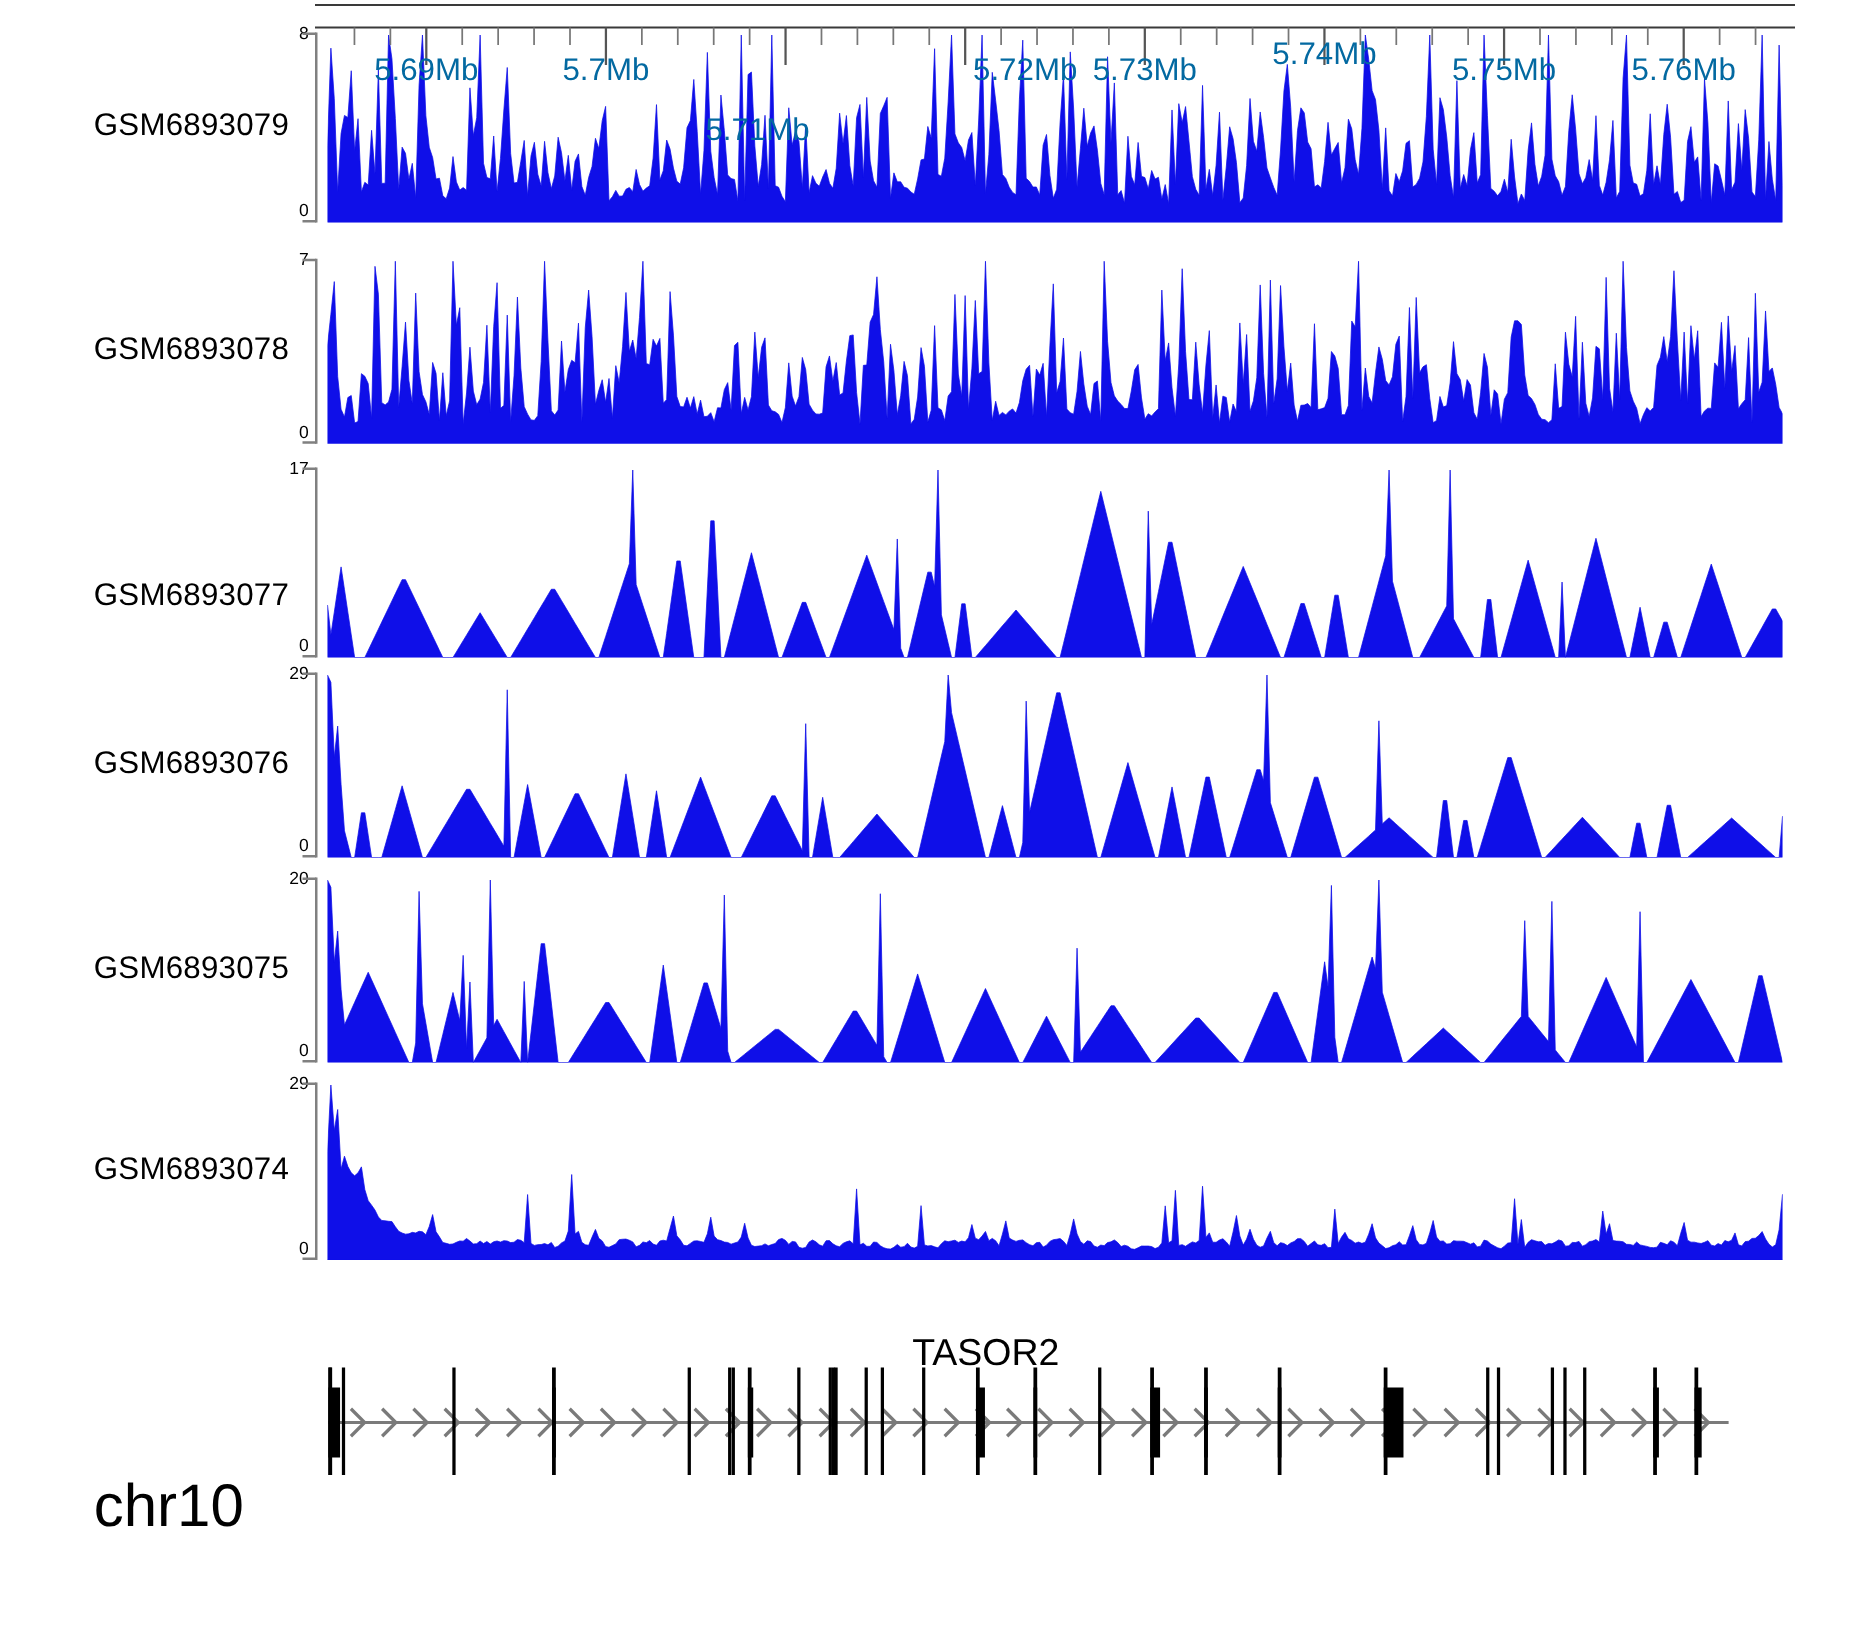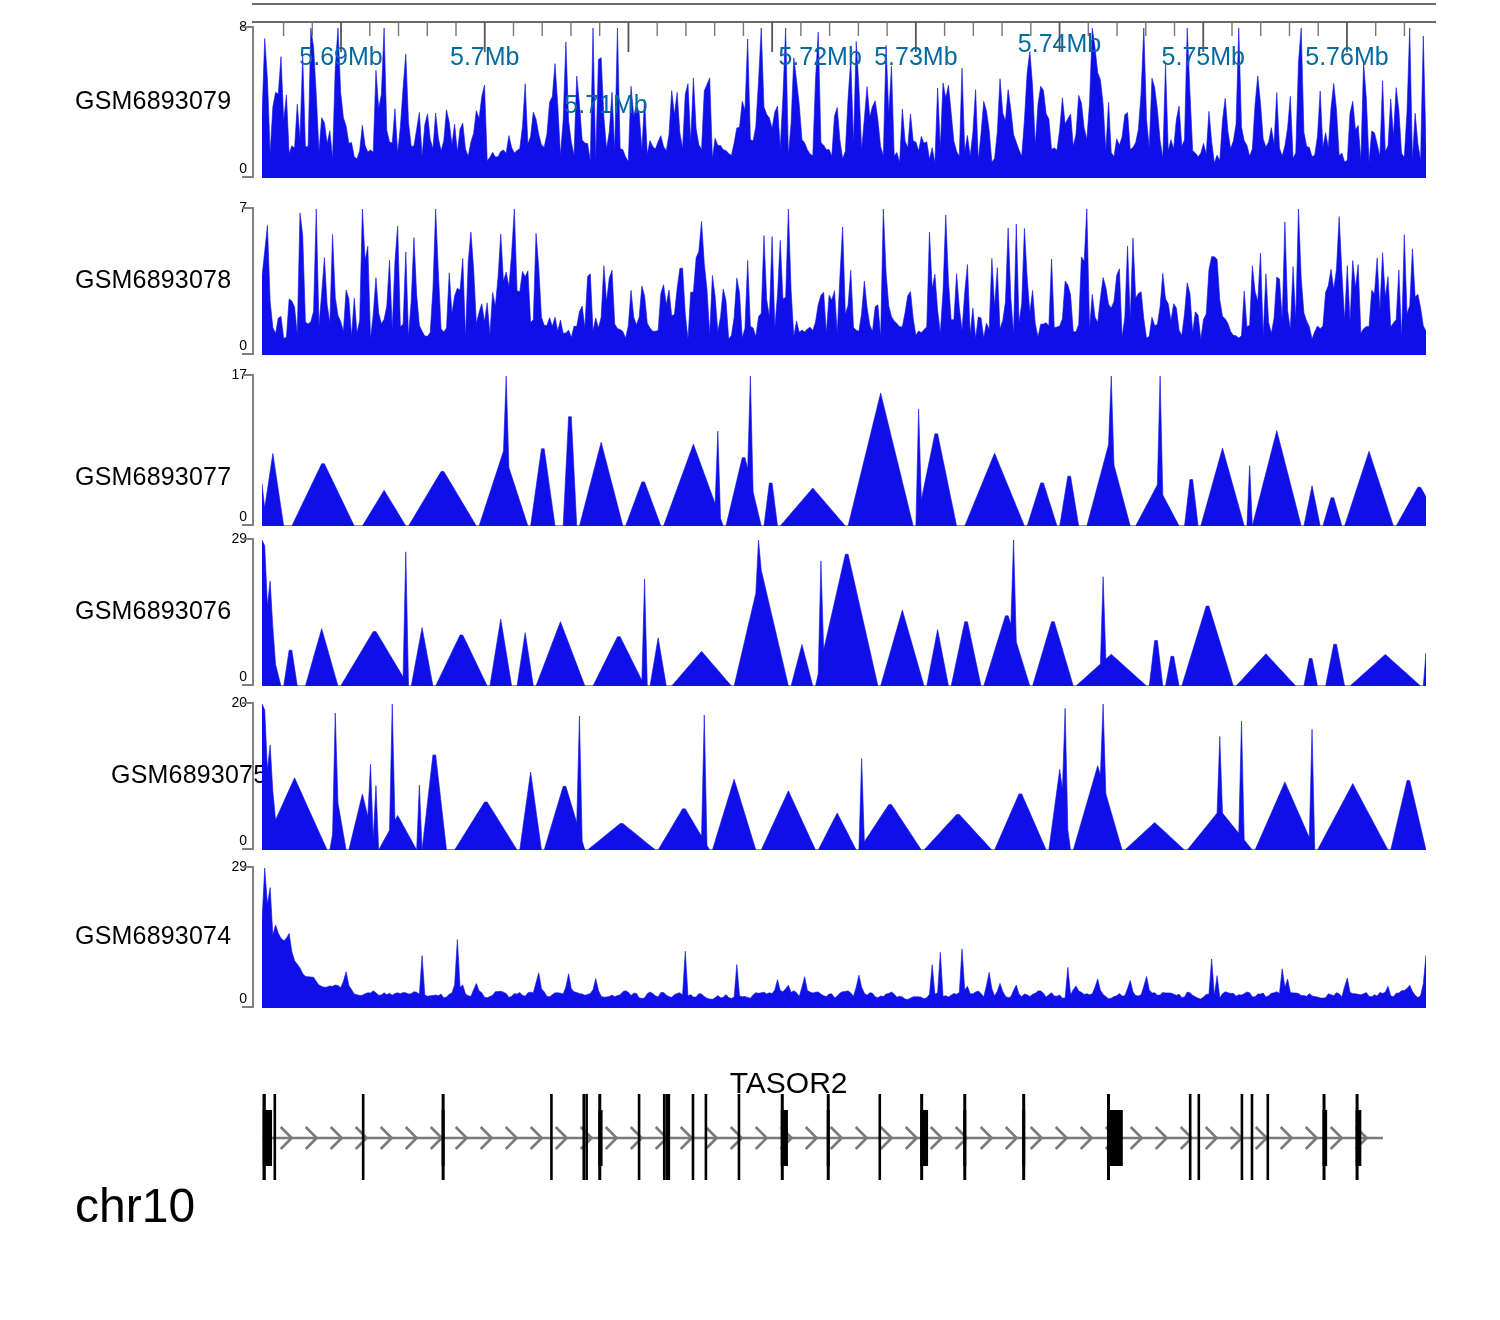--- a/index.html
+++ b/index.html
@@ -71,21 +71,21 @@
         <div class="axis-max" style="left: 215px; top: -8px; width: 32px;">29</div>
         <div class="axis-min" style="left: 215px; top: 130px; width: 32px;">0</div>
         <div class="axis-line axis-vert" style="left: 252px; top: 0px; height: 148px;"></div>
         <div class="axis-line axis-tick" style="left: 242px; top: 0px;"></div>
         <div class="axis-line axis-tick" style="left: 242px; top: 146px;"></div>
         <svg class="plot-svg" width="1164" height="148" style="left: 262px; top: 0px;">
           <path d="M0,148 L0.00,2.00 L2.71,7.84 L5.43,67.70 L8.14,42.88 L10.85,89.60 L13.57,126.59 L16.28,137.29 L18.99,148.00 L21.71,148.00 L24.42,130.12 L27.13,112.25 L29.85,112.25 L32.56,130.12 L35.27,148.00 L37.99,148.00 L40.70,148.00 L43.41,148.00 L46.13,138.44 L48.84,128.88 L51.55,119.33 L54.27,109.77 L56.98,100.21 L59.69,90.65 L62.41,100.21 L65.12,109.77 L67.83,119.33 L70.55,128.88 L73.26,138.44 L75.97,148.00 L78.69,148.00 L81.40,143.45 L84.11,138.91 L86.83,134.36 L89.54,129.81 L92.25,125.27 L94.97,120.72 L97.68,116.17 L100.39,111.63 L103.10,107.08 L105.82,102.54 L108.53,97.99 L111.24,93.44 L113.96,93.44 L116.67,97.99 L119.38,102.54 L122.10,107.08 L124.81,111.63 L127.52,116.17 L130.24,120.72 L132.95,125.27 L135.66,129.81 L138.38,134.36 L141.09,138.91 L143.80,13.84 L146.52,148.00 L149.23,148.00 L151.94,133.41 L154.66,118.82 L157.37,104.23 L160.08,89.65 L162.80,104.23 L165.51,118.82 L168.22,133.41 L170.94,148.00 L173.65,148.00 L176.36,142.33 L179.08,136.67 L181.79,131.00 L184.50,125.34 L187.22,119.67 L189.93,114.01 L192.64,108.34 L195.36,102.68 L198.07,97.01 L200.78,97.01 L203.50,102.68 L206.21,108.34 L208.92,114.01 L211.64,119.67 L214.35,125.34 L217.06,131.00 L219.78,136.67 L222.49,142.33 L225.20,148.00 L227.92,148.00 L230.63,131.28 L233.34,114.56 L236.06,97.84 L238.77,81.11 L241.48,97.84 L244.20,114.56 L246.91,131.28 L249.62,148.00 L252.34,148.00 L255.05,148.00 L257.76,130.21 L260.48,112.42 L263.19,94.64 L265.90,112.42 L268.62,130.21 L271.33,148.00 L274.04,148.00 L276.76,140.85 L279.47,133.70 L282.18,126.55 L284.90,119.40 L287.61,112.25 L290.32,105.10 L293.03,97.95 L295.75,90.80 L298.46,83.65 L301.17,90.80 L303.89,97.95 L306.60,105.10 L309.31,112.25 L312.03,119.40 L314.74,126.55 L317.45,133.70 L320.17,140.85 L322.88,148.00 L325.59,148.00 L328.31,148.00 L331.02,148.00 L333.73,142.52 L336.45,137.04 L339.16,131.56 L341.87,126.08 L344.59,120.60 L347.30,115.12 L350.01,109.64 L352.73,104.16 L355.44,98.68 L358.15,98.68 L360.87,104.16 L363.58,109.64 L366.29,115.12 L369.01,120.60 L371.72,126.08 L374.43,131.56 L377.15,137.04 L379.86,142.52 L382.57,40.94 L385.29,148.00 L388.00,148.00 L390.71,131.95 L393.43,115.90 L396.14,99.85 L398.85,115.90 L401.57,131.95 L404.28,148.00 L406.99,148.00 L409.71,148.00 L412.42,144.84 L415.13,141.68 L417.85,138.52 L420.56,135.36 L423.27,132.20 L425.99,129.04 L428.70,125.88 L431.41,122.72 L434.13,119.56 L436.84,116.40 L439.55,113.24 L442.27,116.40 L444.98,119.56 L447.69,122.72 L450.41,125.88 L453.12,129.04 L455.83,132.20 L458.55,135.36 L461.26,138.52 L463.97,141.68 L466.69,144.84 L469.40,148.00 L472.11,148.00 L474.83,136.41 L477.54,124.83 L480.25,113.24 L482.97,101.65 L485.68,90.06 L488.39,78.48 L491.10,66.89 L493.82,55.30 L496.53,2.00 L499.24,32.13 L501.96,43.72 L504.67,55.30 L507.38,66.89 L510.10,78.48 L512.81,90.06 L515.52,101.65 L518.24,113.24 L520.95,124.83 L523.66,136.41 L526.38,148.00 L529.09,148.00 L531.80,137.63 L534.52,127.25 L537.23,116.88 L539.94,106.51 L542.66,116.88 L545.37,127.25 L548.08,137.63 L550.80,148.00 L553.51,148.00 L556.22,136.02 L558.94,22.88 L561.65,112.07 L564.36,100.09 L567.08,88.12 L569.79,76.14 L572.50,64.17 L575.22,52.19 L577.93,40.21 L580.64,28.24 L583.36,16.26 L586.07,16.26 L588.78,28.24 L591.50,40.21 L594.21,52.19 L596.92,64.17 L599.64,76.14 L602.35,88.12 L605.06,100.09 L607.78,112.07 L610.49,124.05 L613.20,136.02 L615.92,148.00 L618.63,148.00 L621.34,138.51 L624.06,129.02 L626.77,119.53 L629.48,110.04 L632.20,100.56 L634.91,91.07 L637.62,81.58 L640.34,72.09 L643.05,81.58 L645.76,91.07 L648.48,100.56 L651.19,110.04 L653.90,119.53 L656.62,129.02 L659.33,138.51 L662.04,148.00 L664.76,148.00 L667.47,133.89 L670.18,119.78 L672.90,105.67 L675.61,91.56 L678.32,105.67 L681.03,119.78 L683.75,133.89 L686.46,148.00 L689.17,148.00 L691.89,135.14 L694.60,122.27 L697.31,109.41 L700.03,96.54 L702.74,83.68 L705.45,83.68 L708.17,96.54 L710.88,109.41 L713.59,122.27 L716.31,135.14 L719.02,148.00 L721.73,148.00 L724.45,139.22 L727.16,130.44 L729.87,121.65 L732.59,112.87 L735.30,104.09 L738.01,95.31 L740.73,86.53 L743.44,77.75 L746.15,77.75 L748.87,86.53 L751.58,2.00 L754.29,104.09 L757.01,112.87 L759.72,121.65 L762.43,130.44 L765.15,139.22 L767.86,148.00 L770.57,148.00 L773.29,138.82 L776.00,129.64 L778.71,120.45 L781.43,111.27 L784.14,102.09 L786.85,92.91 L789.57,83.73 L792.28,83.73 L794.99,92.91 L797.71,102.09 L800.42,111.27 L803.13,120.45 L805.85,129.64 L808.56,138.82 L811.27,148.00 L813.99,148.00 L816.70,145.56 L819.41,143.11 L822.13,140.67 L824.84,138.23 L827.55,135.78 L830.27,133.34 L832.98,130.90 L835.69,128.45 L838.41,126.01 L841.12,38.66 L843.83,121.12 L846.55,118.68 L849.26,116.24 L851.97,118.68 L854.69,121.12 L857.40,123.57 L860.11,126.01 L862.83,128.45 L865.54,130.90 L868.25,133.34 L870.97,135.78 L873.68,138.23 L876.39,140.67 L879.10,143.11 L881.82,145.56 L884.53,148.00 L887.24,148.00 L889.96,125.21 L892.67,102.43 L895.38,102.43 L898.10,125.21 L900.81,148.00 L903.52,148.00 L906.24,133.19 L908.95,118.37 L911.66,118.37 L914.38,133.19 L917.09,148.00 L919.80,148.00 L922.52,139.12 L925.23,130.24 L927.94,121.36 L930.66,112.49 L933.37,103.61 L936.08,94.73 L938.80,85.85 L941.51,76.97 L944.22,68.09 L946.94,68.09 L949.65,76.97 L952.36,85.85 L955.08,94.73 L957.79,103.61 L960.50,112.49 L963.22,121.36 L965.93,130.24 L968.64,139.12 L971.36,148.00 L974.07,148.00 L976.78,145.07 L979.50,142.15 L982.21,139.22 L984.92,136.29 L987.64,133.37 L990.35,130.44 L993.06,127.51 L995.78,124.59 L998.49,121.66 L1001.20,118.73 L1003.92,115.81 L1006.63,118.73 L1009.34,121.66 L1012.06,124.59 L1014.77,127.51 L1017.48,130.44 L1020.20,133.37 L1022.91,136.29 L1025.62,139.22 L1028.34,142.15 L1031.05,145.07 L1033.76,148.00 L1036.48,148.00 L1039.19,148.00 L1041.90,148.00 L1044.62,134.27 L1047.33,120.54 L1050.04,120.54 L1052.76,134.27 L1055.47,148.00 L1058.18,148.00 L1060.90,148.00 L1063.61,148.00 L1066.32,134.07 L1069.03,120.15 L1071.75,106.22 L1074.46,106.22 L1077.17,120.15 L1079.89,134.07 L1082.60,148.00 L1085.31,148.00 L1088.03,148.00 L1090.74,145.57 L1093.45,143.14 L1096.17,140.71 L1098.88,138.29 L1101.59,135.86 L1104.31,133.43 L1107.02,131.00 L1109.73,128.57 L1112.45,126.14 L1115.16,123.71 L1117.87,121.28 L1120.59,118.86 L1123.30,116.43 L1126.01,118.86 L1128.73,121.28 L1131.44,123.71 L1134.15,126.14 L1136.87,128.57 L1139.58,131.00 L1142.29,133.43 L1145.01,135.86 L1147.72,138.29 L1150.43,140.71 L1153.15,143.14 L1155.86,145.57 L1158.57,148.00 L1161.29,148.00 L1164.00,114.93 L1164,148 Z" fill="#0F0FE8" stroke="#0F0FE8" stroke-width="0.6"></path>
         </svg>
       </div>
       <div class="track" style="top: 702px; height: 148px;">
-        <div class="track-label" style="top: 58px; margin-left: 36px;">GSM6893075</div>
+        <div class="track-label" style="top: 58px;">GSM6893075</div>
         <div class="axis-max" style="left: 215px; top: -8px; width: 32px;">20</div>
         <div class="axis-min" style="left: 215px; top: 130px; width: 32px;">0</div>
         <div class="axis-line axis-vert" style="left: 252px; top: 0px; height: 148px;"></div>
         <div class="axis-line axis-tick" style="left: 242px; top: 0px;"></div>
         <div class="axis-line axis-tick" style="left: 242px; top: 146px;"></div>
         <svg class="plot-svg" width="1164" height="148" style="left: 262px; top: 0px;">
           <path d="M0,148 L0.00,2.00 L2.71,7.84 L5.43,67.70 L8.14,42.88 L10.85,89.60 L13.57,117.93 L16.28,111.92 L18.99,105.90 L21.71,99.89 L24.42,93.87 L27.13,87.86 L29.85,81.84 L32.56,75.83 L35.27,81.84 L37.99,87.86 L40.70,93.87 L43.41,99.89 L46.13,105.90 L48.84,111.92 L51.55,117.93 L54.27,123.94 L56.98,129.96 L59.69,135.97 L62.41,141.99 L65.12,148.00 L67.83,148.00 L70.55,132.34 L73.26,11.11 L75.97,101.02 L78.69,116.68 L81.40,132.34 L84.11,148.00 L86.83,148.00 L89.54,136.80 L92.25,125.59 L94.97,114.39 L97.68,103.18 L100.39,91.98 L103.10,103.18 L105.82,114.39 L108.53,62.28 L111.24,136.80 L113.96,83.59 L116.67,148.00 L119.38,143.06 L122.10,138.12 L124.81,133.19 L127.52,128.25 L130.24,2.00 L132.95,118.37 L135.66,113.44 L138.38,118.37 L141.09,123.31 L143.80,128.25 L146.52,133.19 L149.23,138.12 L151.94,143.06 L154.66,148.00 L157.37,83.15 L160.08,148.00 L162.80,124.23 L165.51,100.46 L168.22,76.69 L170.94,52.92 L173.65,52.92 L176.36,76.69 L179.08,100.46 L181.79,124.23 L184.50,148.00 L187.22,148.00 L189.93,148.00 L192.64,148.00 L195.36,143.64 L198.07,139.28 L200.78,134.92 L203.50,130.56 L206.21,126.20 L208.92,121.84 L211.64,117.48 L214.35,113.12 L217.06,108.76 L219.78,104.40 L222.49,100.04 L225.20,100.04 L227.92,104.40 L230.63,108.76 L233.34,113.12 L236.06,117.48 L238.77,121.84 L241.48,126.20 L244.20,130.56 L246.91,134.92 L249.62,139.28 L252.34,143.64 L255.05,148.00 L257.76,148.00 L260.48,128.51 L263.19,109.03 L265.90,89.54 L268.62,70.06 L271.33,89.54 L274.04,109.03 L276.76,128.51 L279.47,148.00 L282.18,148.00 L284.90,138.90 L287.61,129.81 L290.32,120.71 L293.03,111.62 L295.75,102.52 L298.46,93.43 L301.17,84.33 L303.89,84.33 L306.60,93.43 L309.31,102.52 L312.03,111.62 L314.74,120.71 L317.45,14.01 L320.17,138.90 L322.88,148.00 L325.59,148.00 L328.31,145.79 L331.02,143.59 L333.73,141.38 L336.45,139.17 L339.16,136.96 L341.87,134.76 L344.59,132.55 L347.30,130.34 L350.01,128.14 L352.73,125.93 L355.44,123.72 L358.15,121.51 L360.87,121.51 L363.58,123.72 L366.29,125.93 L369.01,128.14 L371.72,130.34 L374.43,132.55 L377.15,134.76 L379.86,136.96 L382.57,139.17 L385.29,141.38 L388.00,143.59 L390.71,145.79 L393.43,148.00 L396.14,148.00 L398.85,143.43 L401.57,138.86 L404.28,134.29 L406.99,129.72 L409.71,125.15 L412.42,120.58 L415.13,116.01 L417.85,111.44 L420.56,106.87 L423.27,106.87 L425.99,111.44 L428.70,116.01 L431.41,120.58 L434.13,125.15 L436.84,129.72 L439.55,134.29 L442.27,12.99 L444.98,143.43 L447.69,148.00 L450.41,148.00 L453.12,139.14 L455.83,130.29 L458.55,121.43 L461.26,112.58 L463.97,103.72 L466.69,94.86 L469.40,86.01 L472.11,77.15 L474.83,86.01 L477.54,94.86 L480.25,103.72 L482.97,112.58 L485.68,121.43 L488.39,130.29 L491.10,139.14 L493.82,148.00 L496.53,148.00 L499.24,148.00 L501.96,142.08 L504.67,136.17 L507.38,130.25 L510.10,124.33 L512.81,118.41 L515.52,112.50 L518.24,106.58 L520.95,100.66 L523.66,94.75 L526.38,88.83 L529.09,94.75 L531.80,100.66 L534.52,106.58 L537.23,112.50 L539.94,118.41 L542.66,124.33 L545.37,130.25 L548.08,136.17 L550.80,142.08 L553.51,148.00 L556.22,148.00 L558.94,142.71 L561.65,137.41 L564.36,132.12 L567.08,126.83 L569.79,121.54 L572.50,116.24 L575.22,110.95 L577.93,116.24 L580.64,121.54 L583.36,126.83 L586.07,132.12 L588.78,137.41 L591.50,142.71 L594.21,148.00 L596.92,148.00 L599.64,56.52 L602.35,139.75 L605.06,135.62 L607.78,131.49 L610.49,127.36 L613.20,123.24 L615.92,119.11 L618.63,114.98 L621.34,110.86 L624.06,106.73 L626.77,102.60 L629.48,102.60 L632.20,106.73 L634.91,110.86 L637.62,114.98 L640.34,119.11 L643.05,123.24 L645.76,127.36 L648.48,131.49 L651.19,135.62 L653.90,139.75 L656.62,143.87 L659.33,148.00 L662.04,148.00 L664.76,145.04 L667.47,142.08 L670.18,139.11 L672.90,136.15 L675.61,133.19 L678.32,130.23 L681.03,127.27 L683.75,124.30 L686.46,121.34 L689.17,118.38 L691.89,115.42 L694.60,112.46 L697.31,112.46 L700.03,115.42 L702.74,118.38 L705.45,121.34 L708.17,124.30 L710.88,127.27 L713.59,130.23 L716.31,133.19 L719.02,136.15 L721.73,139.11 L724.45,142.08 L727.16,145.04 L729.87,148.00 L732.59,148.00 L735.30,141.77 L738.01,135.54 L740.73,129.31 L743.44,123.08 L746.15,116.85 L748.87,110.62 L751.58,104.39 L754.29,98.16 L757.01,91.94 L759.72,91.94 L762.43,98.16 L765.15,104.39 L767.86,110.62 L770.57,116.85 L773.29,123.08 L776.00,129.31 L778.71,135.54 L781.43,141.77 L784.14,148.00 L786.85,148.00 L789.57,127.86 L792.28,107.72 L794.99,87.58 L797.71,67.44 L800.42,87.58 L803.13,6.34 L805.85,127.86 L808.56,148.00 L811.27,148.00 L813.99,138.63 L816.70,129.26 L819.41,119.89 L822.13,110.52 L824.84,101.15 L827.55,91.78 L830.27,82.41 L832.98,73.04 L835.69,63.67 L838.41,73.04 L841.12,2.00 L843.83,91.78 L846.55,101.15 L849.26,110.52 L851.97,119.89 L854.69,129.26 L857.40,138.63 L860.11,148.00 L862.83,148.00 L865.54,145.50 L868.25,142.99 L870.97,140.49 L873.68,137.99 L876.39,135.49 L879.10,132.98 L881.82,130.48 L884.53,127.98 L887.24,125.47 L889.96,122.97 L892.67,120.47 L895.38,122.97 L898.10,125.47 L900.81,127.98 L903.52,130.48 L906.24,132.98 L908.95,135.49 L911.66,137.99 L914.38,140.49 L917.09,142.99 L919.80,145.50 L922.52,148.00 L925.23,148.00 L927.94,144.65 L930.66,141.30 L933.37,137.94 L936.08,134.59 L938.80,131.24 L941.51,127.89 L944.22,124.53 L946.94,121.18 L949.65,117.83 L952.36,114.48 L955.08,111.12 L957.79,34.53 L960.50,111.12 L963.22,114.48 L965.93,117.83 L968.64,121.18 L971.36,124.53 L974.07,127.89 L976.78,131.24 L979.50,19.12 L982.21,137.94 L984.92,141.30 L987.64,144.65 L990.35,148.00 L993.06,148.00 L995.78,141.81 L998.49,135.63 L1001.20,129.44 L1003.92,123.26 L1006.63,117.07 L1009.34,110.88 L1012.06,104.70 L1014.77,98.51 L1017.48,92.33 L1020.20,86.14 L1022.91,79.95 L1025.62,86.14 L1028.34,92.33 L1031.05,98.51 L1033.76,104.70 L1036.48,110.88 L1039.19,117.07 L1041.90,123.26 L1044.62,129.44 L1047.33,135.63 L1050.04,27.37 L1052.76,148.00 L1055.47,148.00 L1058.18,142.89 L1060.90,137.79 L1063.61,132.68 L1066.32,127.58 L1069.03,122.47 L1071.75,117.36 L1074.46,112.26 L1077.17,107.15 L1079.89,102.04 L1082.60,96.94 L1085.31,91.83 L1088.03,86.73 L1090.74,81.62 L1093.45,86.73 L1096.17,91.83 L1098.88,96.94 L1101.59,102.04 L1104.31,107.15 L1107.02,112.26 L1109.73,117.36 L1112.45,122.47 L1115.16,127.58 L1117.87,132.68 L1120.59,137.79 L1123.30,142.89 L1126.01,148.00 L1128.73,148.00 L1131.44,136.43 L1134.15,124.85 L1136.87,113.28 L1139.58,101.70 L1142.29,90.13 L1145.01,78.55 L1147.72,78.55 L1150.43,90.13 L1153.15,101.70 L1155.86,113.28 L1158.57,124.85 L1161.29,136.43 L1164.00,148.00 L1164,148 Z" fill="#0F0FE8" stroke="#0F0FE8" stroke-width="0.6"></path>
         </svg>
       </div>
       <div class="track" style="top: 866px; height: 142px;">

